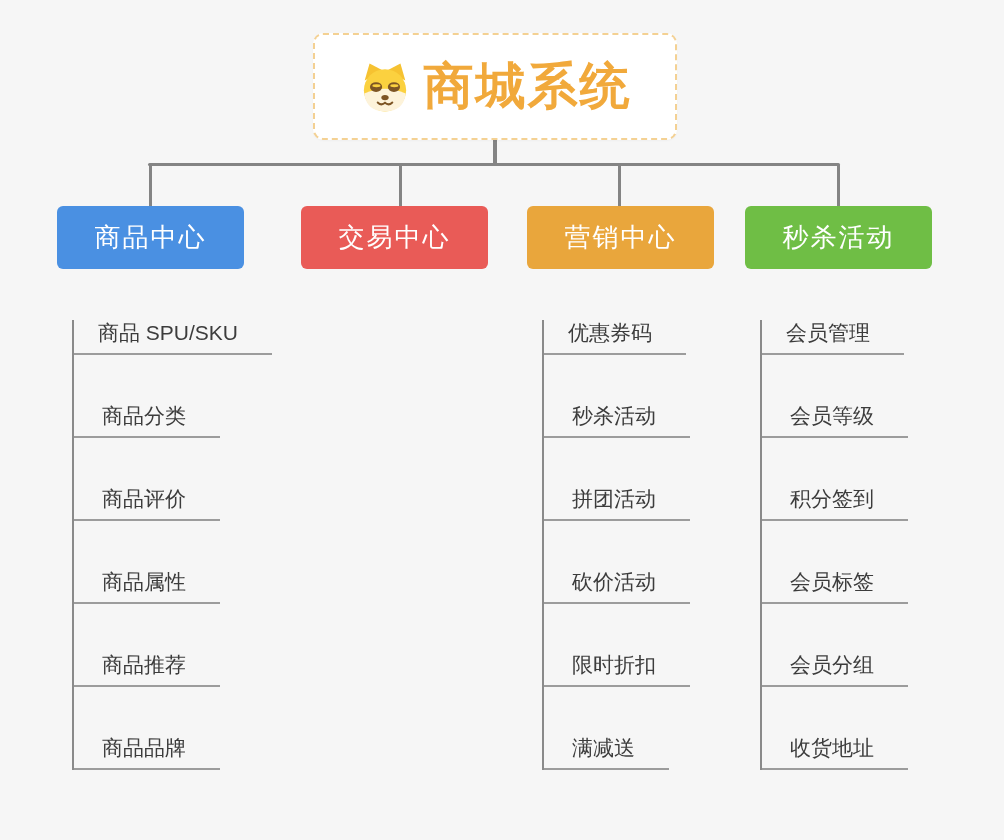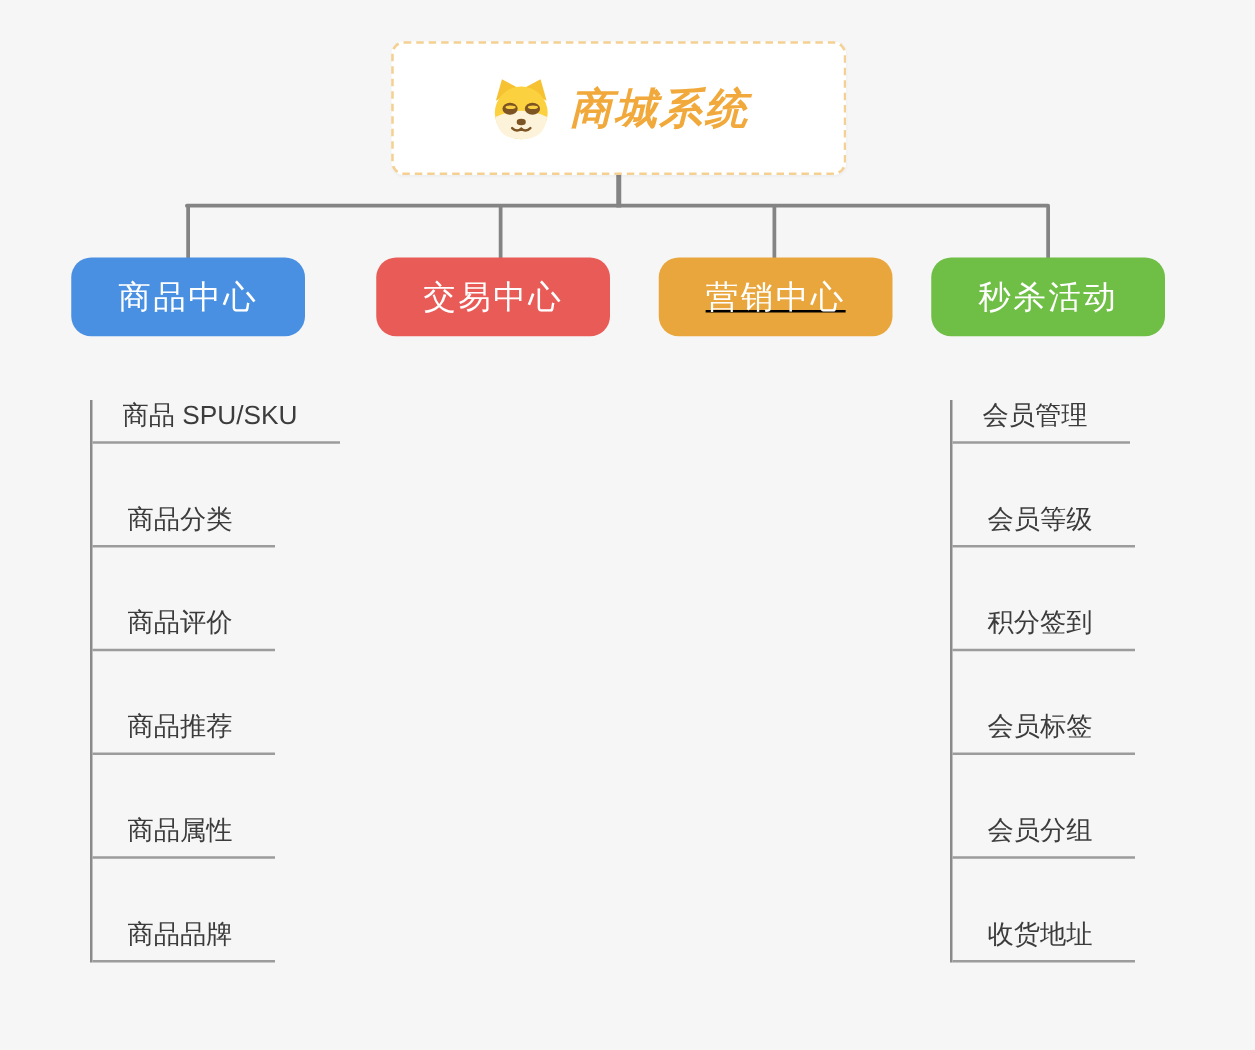--- a/index.html
+++ b/index.html
@@ -25,38 +25,37 @@
   .root-node {
     position: absolute; left: 313px; top: 33px; width: 364px; height: 107px;
     background: #ffffff;
     border: 2px dashed #f4d193;
     border-radius: 10px;
     display: flex; align-items: center; justify-content: center; gap: 13px;
     box-shadow: 0 1px 2px rgba(0,0,0,0.03);
   }
   .root-title {
     color: #f1a93b;
-    font-size: 34px;
+    font-size: 50px;
     font-weight: 600;
     letter-spacing: 2px;
     white-space: nowrap;
-    font-style: italic;
   }
   .doge { width: 52px; height: 52px; display: inline-flex; }
 
   
   .branch { position: absolute; top: 206px; }
   .branch-0 { left: 57px; }
   .branch-1 { left: 301px; }
-  .branch-2 { left: 527px; text-decoration: underline; }
+  .branch-2 { left: 527px; }
   .branch-3 { left: 745px; }
 
   .head {
     width: 187px; height: 63px;
-    border-radius: 16px;
+    border-radius: 6px;
     color: #ffffff;
     font-size: 26px;
     font-weight: 500;
     letter-spacing: 2px;
     display: flex; align-items: center; justify-content: center;
     white-space: nowrap;
   }
   .branch-0 .head { background: #4a90e2; }
   .branch-1 .head { background: #e95b57; }
   .branch-2 .head { background: #e9a63c; }
@@ -107,32 +106,40 @@
     </span>
     <span class="root-title">商城系统</span>
   </div>
 
   <div class="branch branch-0">
     <div class="head">商品中心</div>
     <div class="children">
       <div class="item">商品 SPU/SKU</div>
       <div class="item">商品分类</div>
       <div class="item">商品评价</div>
+      <div class="item">商品属性</div>
       <div class="item">商品推荐</div>
-      <div class="item">商品属性</div>
       <div class="item">商品品牌</div>
     </div>
   </div>
 
   <div class="branch branch-1">
     <div class="head">交易中心</div>
   </div>
 
   <div class="branch branch-2">
     <div class="head">营销中心</div>
+    <div class="children">
+      <div class="item">优惠券码</div>
+      <div class="item">秒杀活动</div>
+      <div class="item">拼团活动</div>
+      <div class="item">砍价活动</div>
+      <div class="item">限时折扣</div>
+      <div class="item">满减送</div>
+    </div>
   </div>
 
   <div class="branch branch-3">
     <div class="head">秒杀活动</div>
     <div class="children">
       <div class="item">会员管理</div>
       <div class="item">会员等级</div>
       <div class="item">积分签到</div>
       <div class="item">会员标签</div>
       <div class="item">会员分组</div>

